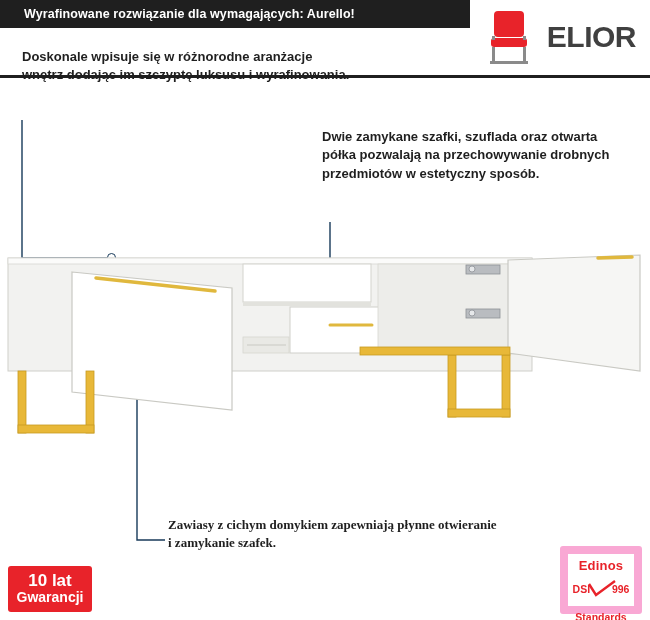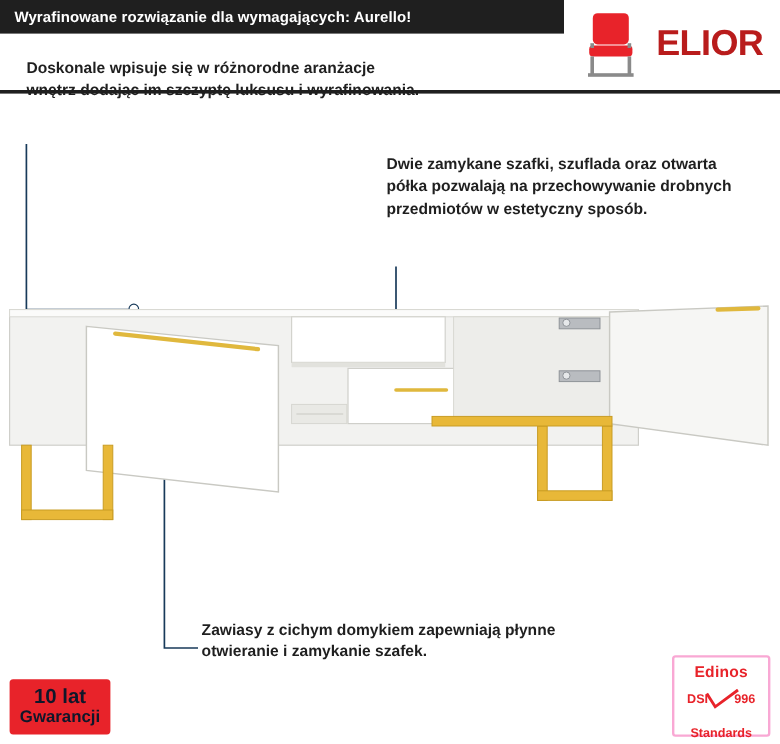--- a/index.html
+++ b/index.html
@@ -31,55 +31,55 @@
   .header-title {
     position: absolute;
     left: 0; top: 0;
     width: 470px;
     height: 28px;
     background: #1f1f1f;
     color: #ffffff;
     font-size: 12.5px;
     font-weight: bold;
     line-height: 28px;
-    padding-left: 12px;
+    padding-left: 24px;
     letter-spacing: 0.1px;
     white-space: nowrap;
     overflow: hidden;
   }
   .brand {
     position: absolute;
     right: 14px;
     top: 4px;
     height: 66px;
     display: flex;
     align-items: center;
     gap: 8px;
   }
   .brand-name {
     font-size: 30px;
     font-weight: bold;
-    color: #b91c1c;
+    color: #404040;
     letter-spacing: -0.5px;
   }
   .chair-logo {
     display: block;
   }
 
   
   .callout {
     position: absolute;
     color: #1f1f1f;
     font-size: 13px;
     font-weight: bold;
     line-height: 1.42;
   }
   #callout-left  { left: 22px;  top: 48px;  width: 330px; }
   #callout-right { left: 322px; top: 128px; width: 310px; }
-  #callout-bottom{ left: 168px; top: 516px; width: 330px; text-align: left; }
+  #callout-bottom{ left: 168px; top: 516px; width: 330px; text-align: left; font-family: Liberation Serif, serif; }
 
   
   .leader {
     position: absolute;
     stroke: #183a5a;
     stroke-width: 1.4;
     fill: none;
   }
   .dot {
     position: absolute;
@@ -100,42 +100,42 @@
   }
 
   
   .badge-warranty {
     position: absolute;
     left: 8px;
     bottom: 8px;
     width: 84px;
     height: 46px;
     background: #e8232a;
-    color: #0f172a;
+    color: #ffffff;
     border-radius: 3px;
     text-align: center;
     padding-top: 5px;
   }
   .badge-warranty .l1 {
     font-size: 17px;
     font-weight: bold;
     line-height: 19px;
   }
   .badge-warranty .l2 {
     font-size: 14px;
     font-weight: bold;
     line-height: 15px;
   }
   .badge-edinos {
     position: absolute;
     right: 8px;
     bottom: 6px;
     width: 82px;
     height: 68px;
-    border: 2px solid #f9a8d4;
+    border: 8px solid #f9a8d4;
     border-radius: 3px;
     background: #ffffff;
     color: #e8232a;
     text-align: center;
     font-weight: bold;
   }
   .badge-edinos .e1 {
     font-size: 13px;
     margin-top: 4px;
     letter-spacing: 0.2px;

